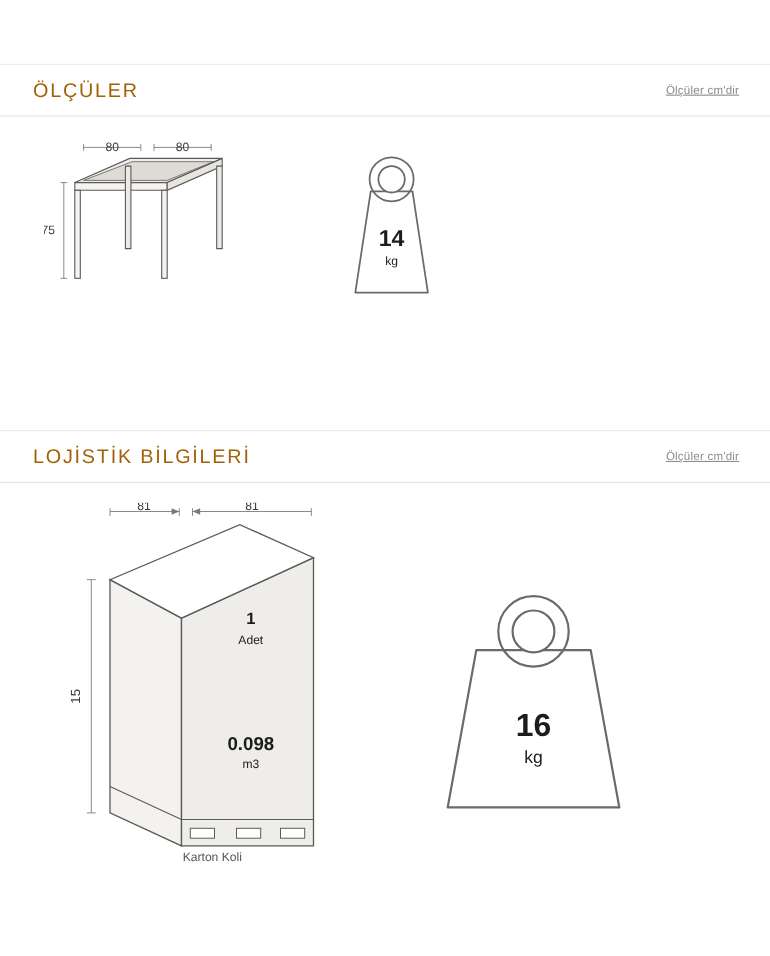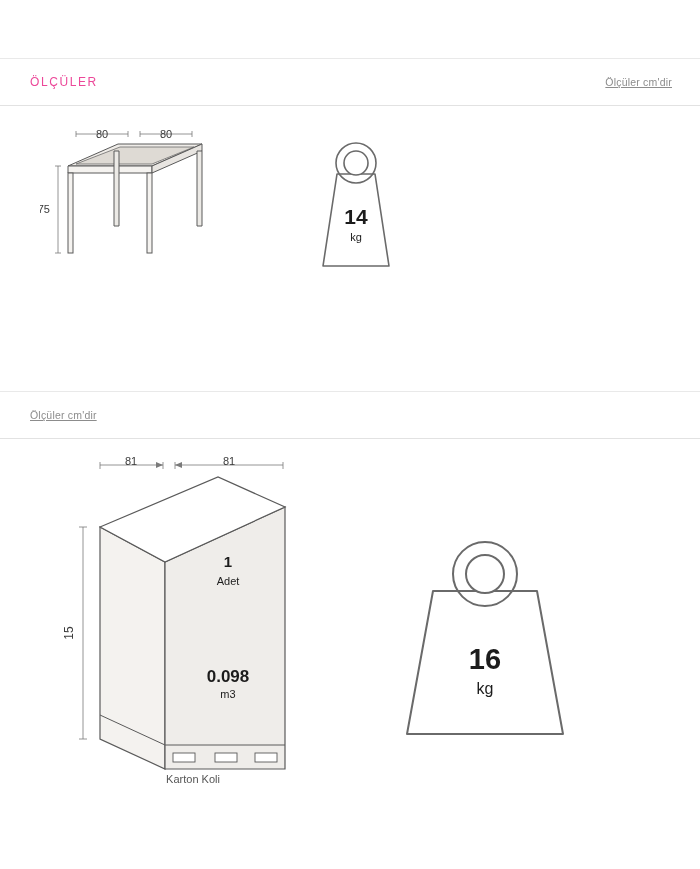--- a/index.html
+++ b/index.html
@@ -19,23 +19,23 @@
     position: relative;
     height: 48px;
     border-bottom: 1px solid #e2e2e2;
     display: flex;
     align-items: center;
     justify-content: space-between;
     padding: 0 28px 0 30px;
     box-sizing: border-box;
   }
   .section-title {
-    font-size: 12px;
+    font-size: 18px;
     letter-spacing: 1.6px;
-    color: #ec4899;
+    color: #a16207;
     font-weight: 400;
   }
   .section-note {
     font-size: 10.5px;
     color: #8c8c8c;
     letter-spacing: 0.2px;
     text-decoration: underline;
   }
   .divider-top {
     border-top: 1px solid #e9e9e9;
@@ -151,20 +151,21 @@
     <path d="M48,140 L62,48 L100,48 L114,140 Z" fill="#ffffff" stroke="#6a6a6a" stroke-width="1.6" stroke-linejoin="round"></path>
     <circle cx="81" cy="37" r="20" fill="none" stroke="#6a6a6a" stroke-width="1.6"></circle>
     <circle cx="81" cy="37" r="12" fill="#ffffff" stroke="#6a6a6a" stroke-width="1.6"></circle>
     <text class="big-num" x="81" y="98" text-anchor="middle"><tspan>14</tspan></text>
     <text class="unit-txt" x="81" y="115" text-anchor="middle"><tspan>kg</tspan></text>
   </svg>
 
 </div>
 
 <div class="section-header divider-top">
+  <span class="section-title">LOJİSTİK BİLGİLERİ</span>
   <span class="section-note">Ölçüler cm'dir</span>
 </div>
 
 <div class="panel" style="height:420px;">
 
   <svg class="fig" style="left:55px; top:18px;" width="260" height="330" viewBox="0 0 260 330">
 
     <polygon points="45,70 45,282 110,312 110,105" fill="#f4f2ef" stroke="#5a5a5a" stroke-width="1.2"></polygon>
 
     <polygon points="110,105 110,312 230,312 230,50" fill="#efedea" stroke="#5a5a5a" stroke-width="1.2"></polygon>

